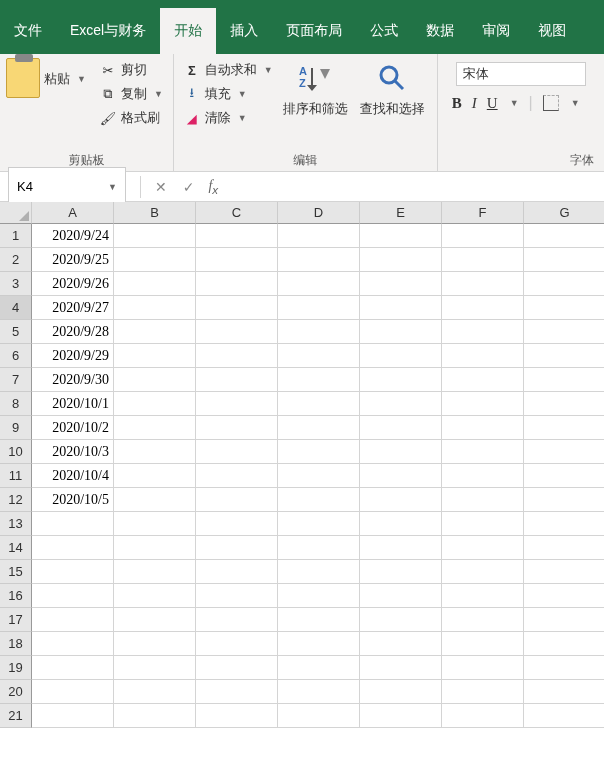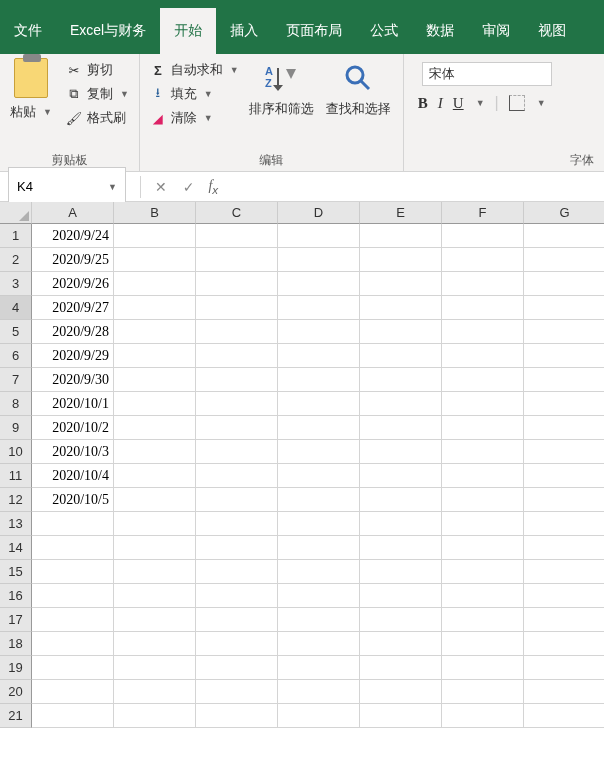--- a/index.html
+++ b/index.html
@@ -8,21 +8,21 @@
   .titlebar { height: 8px; background: #217346; }
   .tabs { display: flex; background: #217346; color: #fff; height: 46px; align-items: stretch; }
   .tab { padding: 0 14px; font-size: 14px; display: flex; align-items: center; cursor: pointer; }
   .tab.active { background: #f3f2f1; color: #217346; }
   
   .ribbon { display: flex; background: #f3f2f1; border-bottom: 1px solid #d4d4d4; height: 118px; }
   .group { border-right: 1px solid #d4d4d4; display: flex; flex-direction: column; justify-content: space-between; padding: 4px 6px 2px 6px; }
   .group-label { text-align: center; font-size: 12px; color: #555; padding-top: 2px; }
   .group-body { flex: 1; display: flex; align-items: flex-start; }
   
-  .paste-col { display: flex; flex-direction: column; align-items: center; margin-right: 6px; }
+  .paste-col { display: flex; flex-direction: row; align-items: center; margin-right: 6px; }
   .paste-icon { width: 34px; height: 40px; background: #f8d775; border: 1px solid #c8a03a; border-radius: 2px; position: relative; margin-bottom: 2px; }
   .paste-icon::before { content:""; position:absolute; top:-5px; left:8px; width:18px; height:8px; background:#888; border-radius:2px; }
   .mini-btn { display: flex; align-items: center; font-size: 13px; color: #333; padding: 3px 4px; cursor: pointer; gap: 5px; white-space: nowrap; }
   .icon-box { width: 16px; height: 16px; display:inline-flex; align-items:center; justify-content:center; }
   
   .vcol { display: flex; flex-direction: column; }
   
   .sort-col, .find-col { display:flex; flex-direction:column; align-items:center; margin: 2px 6px 0 6px; }
   .big-icon { width: 36px; height: 36px; display:flex; align-items:center; justify-content:center; margin-bottom:4px; }
   .big-label { font-size: 13px; color:#333; text-align:left; }

